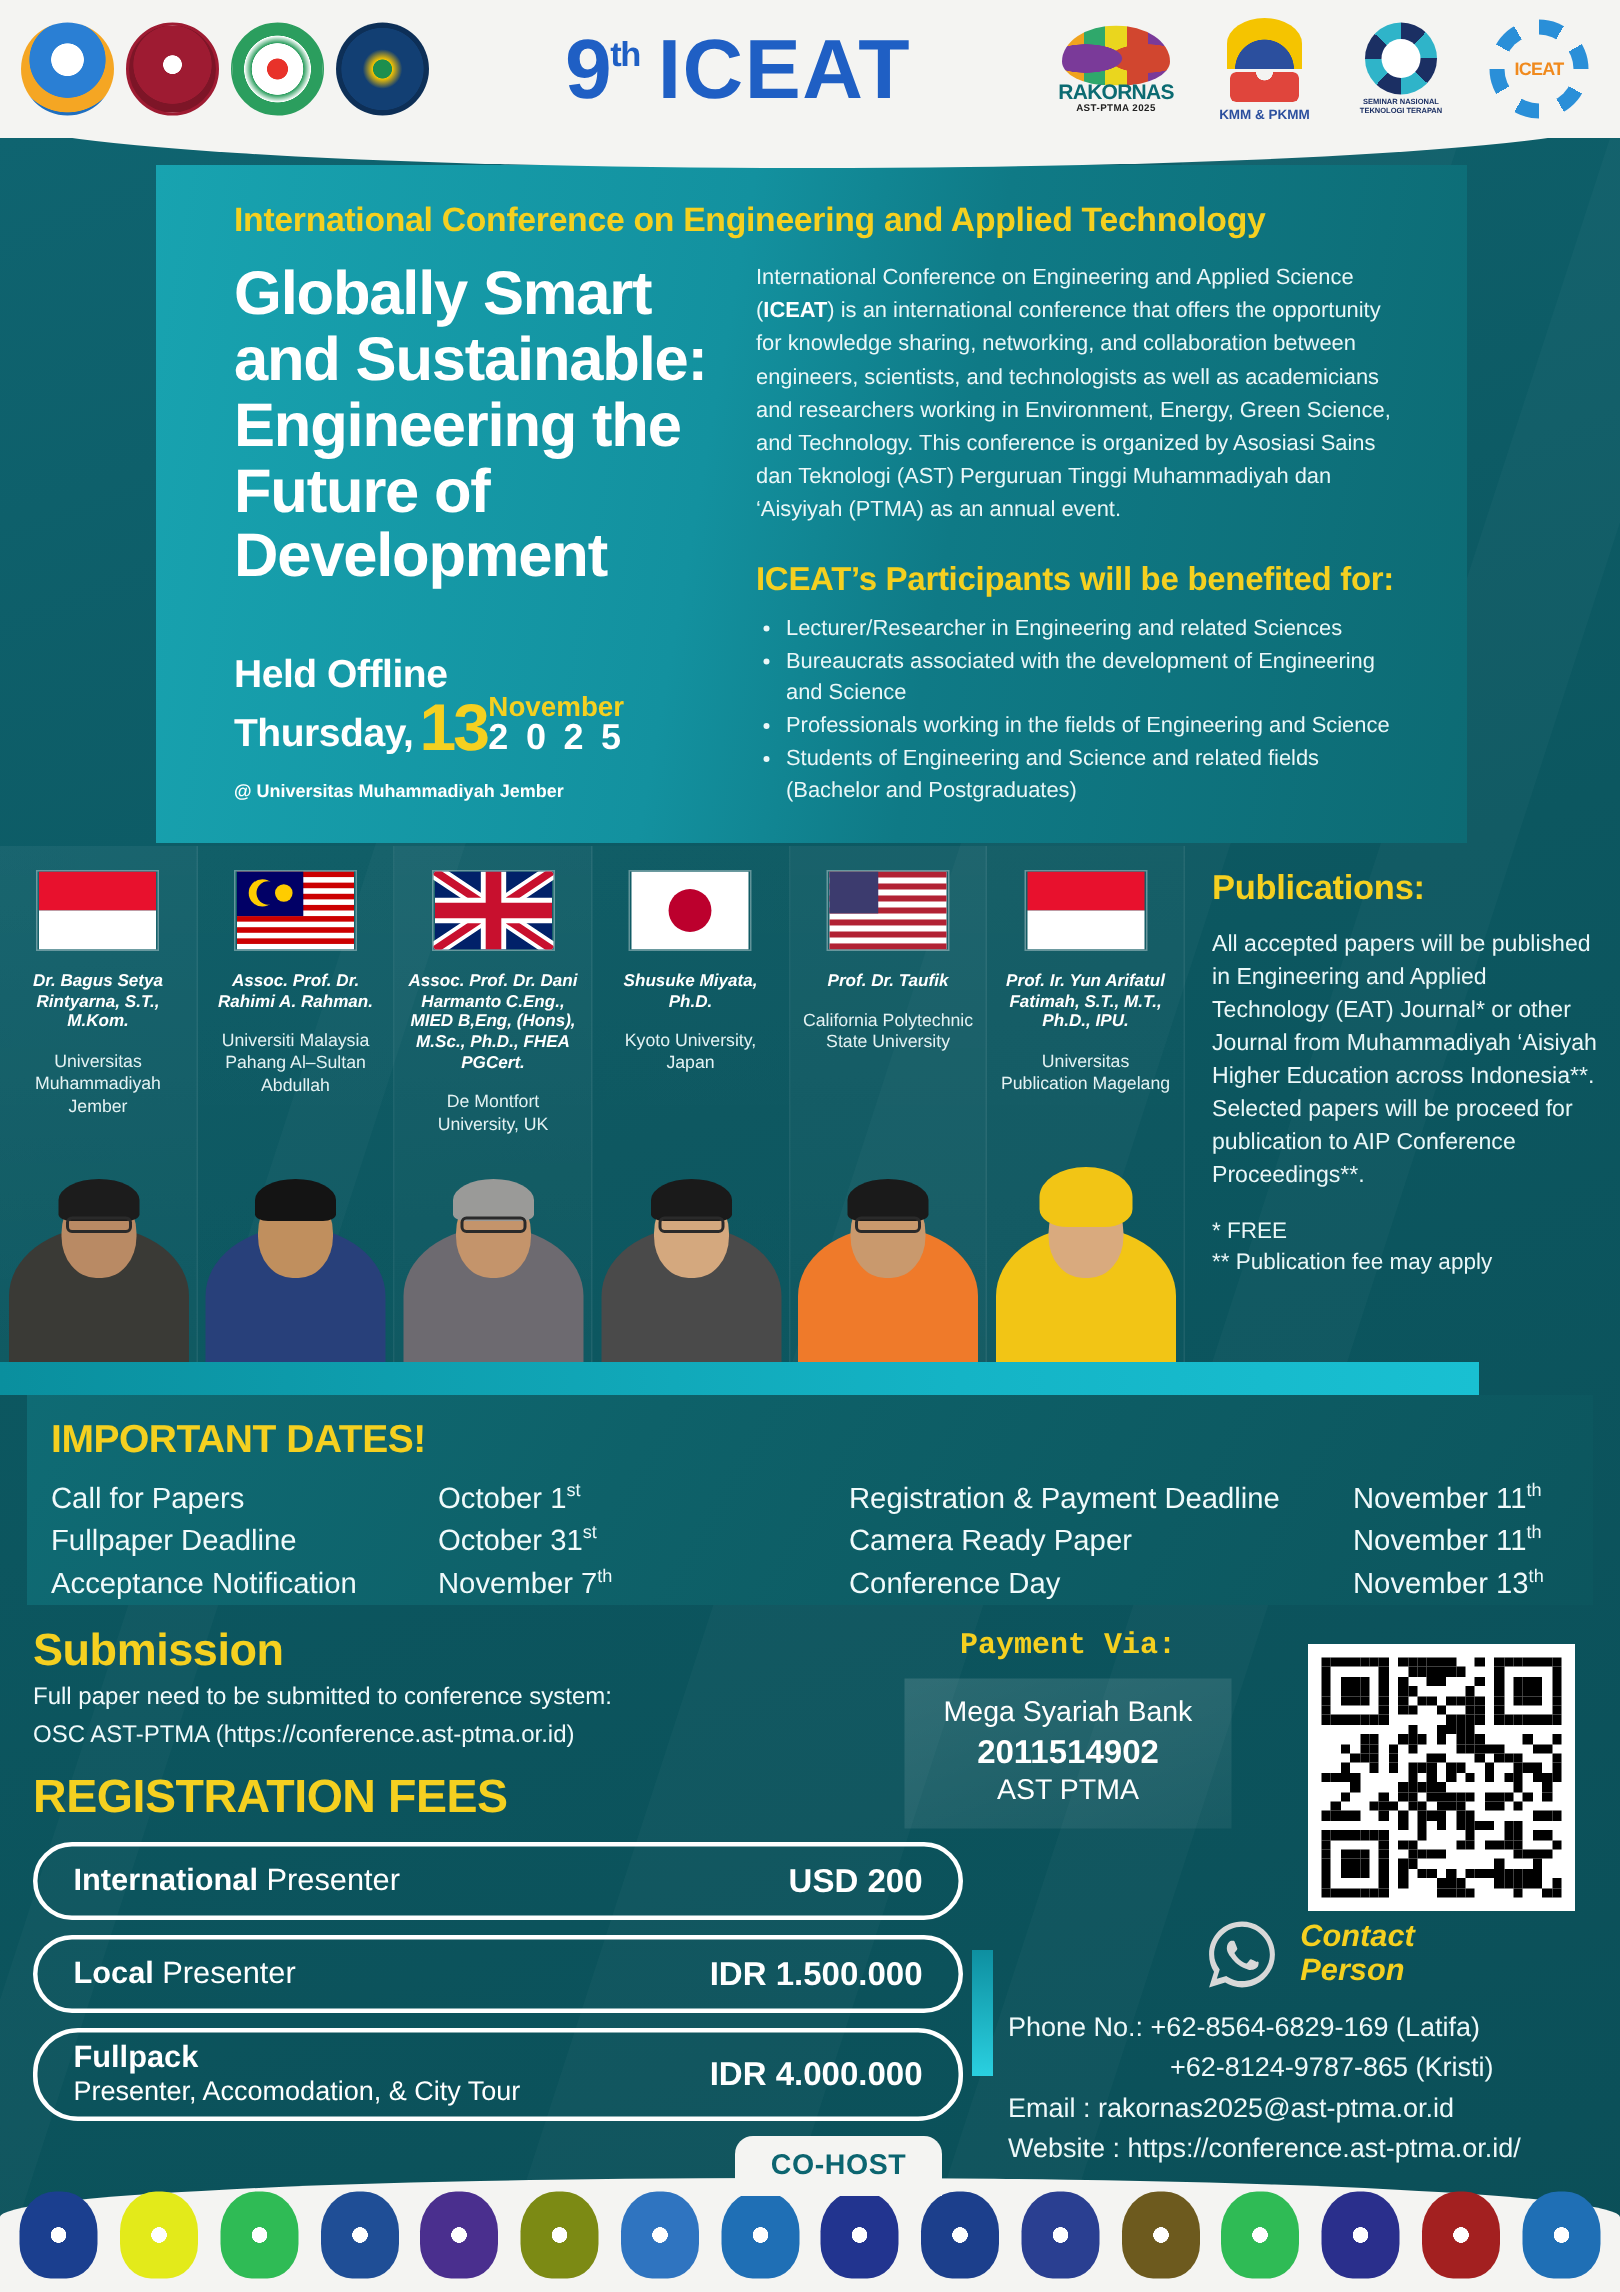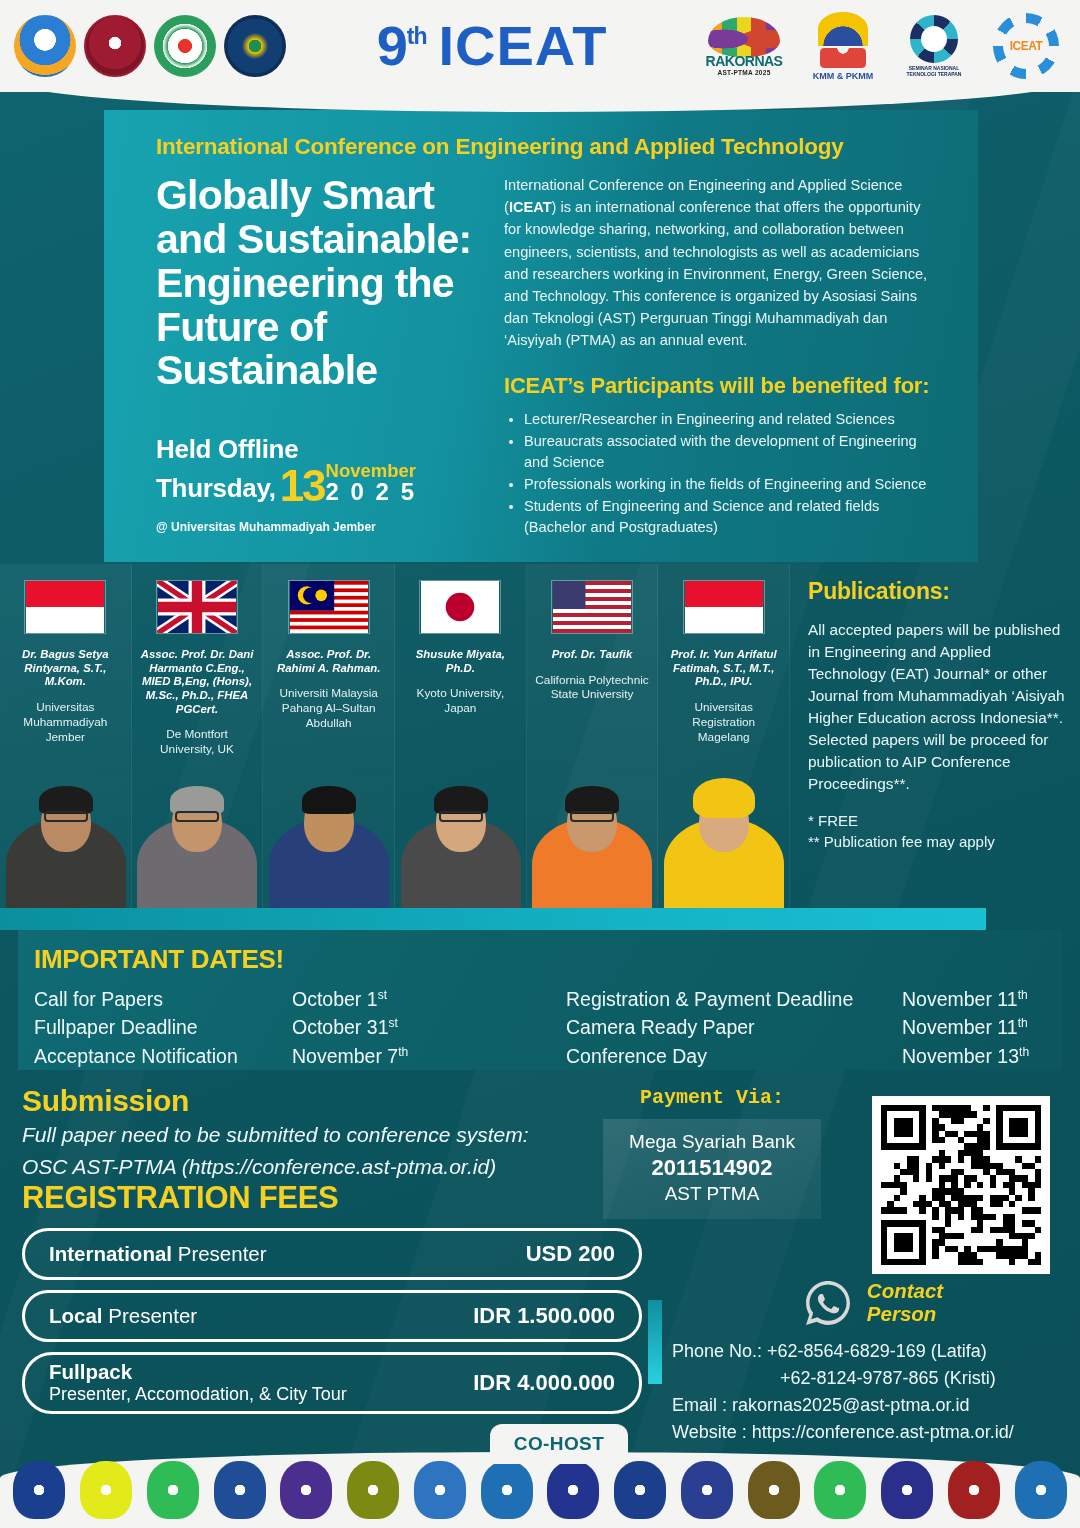--- a/index.html
+++ b/index.html
@@ -195,21 +195,21 @@
   .dcol.right{padding-left:26px;}
   .drow{display:flex;font-size:19.5px;color:#f0fafb;line-height:1.45;}
   .drow .lab{width:258px;}
   .dcol.right .drow .lab{width:336px;}
   .drow .val{}
   sup{font-size:.62em;vertical-align:super;}
 
   
   .submission{position:absolute;top:1084px;left:22px;width:640px;z-index:3;}
   .submission h3{font-size:30px;font-weight:800;color:#f5d020;letter-spacing:-.3px;}
-  .submission p{font-size:21px;color:#f0fafb;line-height:1.38;margin-top:3px;font-style:italic;}
+  .submission p{font-size:16px;color:#f0fafb;line-height:1.38;margin-top:3px;}
   .regfees-h{
     position:absolute;top:1180px;left:22px;font-size:31px;font-weight:900;color:#f5d020;letter-spacing:-.3px;z-index:3;
   }
   .fees{position:absolute;top:1228px;left:22px;width:620px;z-index:3;}
   .fee{
     height:52px;border:3px solid #ffffff;border-radius:30px;
     display:flex;align-items:center;justify-content:space-between;
     padding:0 24px;margin-bottom:10px;color:#fff;
   }
   .fee .name{font-size:20.5px;line-height:1.12;}
@@ -330,21 +330,21 @@
     <div class="hero-title-bar">
       <div class="conf-name">International Conference on Engineering and Applied Technology</div>
     </div>
     <div class="hero-cols">
       <div class="hero-left">
         <h1 class="big-title">
           <span>Globally Smart</span><br>
           <span>and Sustainable:</span><br>
           <span>Engineering the</span><br>
           <span>Future of</span><br>
-          <span>Sustainable</span>
+          <span>Development</span>
         </h1>
         <div class="held">Held Offline</div>
         <div class="datel">
           <span class="thu">Thursday,</span>
           <span class="d13">13</span>
           <span class="stack">
             <span class="mon">November</span>
             <span class="yr">2 0 2 5</span>
           </span>
         </div>
@@ -370,38 +370,20 @@
       <svg class="flag" viewBox="0 0 60 40">
           <rect width="60" height="20" fill="#e8112d"></rect>
           <rect y="20" width="60" height="20" fill="#fff"></rect>
         </svg>
       <div class="spk-name">Dr. Bagus Setya Rintyarna, S.T., M.Kom.</div>
       <div class="spk-aff">Universitas Muhammadiyah Jember</div>
       <div class="spk-photo">
         <div class="body" style="background:#3a3a36"></div>
           <div class="head" style="background:#b98a64"></div>
         <div class="hair" style="background:#1c1c1c"></div>
-          <div class="glasses"></div>
-      </div>
-    </div>
-
-    <div class="spk">
-      <svg class="flag" viewBox="0 0 60 40">
-        <rect width="60" height="40" fill="#012169"></rect>
-        <path d="M0,0 L60,40 M60,0 L0,40" stroke="#fff" stroke-width="8"></path>
-        <path d="M0,0 L60,40 M60,0 L0,40" stroke="#c8102e" stroke-width="4"></path>
-        <path d="M30,0 V40 M0,20 H60" stroke="#fff" stroke-width="13"></path>
-        <path d="M30,0 V40 M0,20 H60" stroke="#c8102e" stroke-width="8"></path>
-      </svg>
-      <div class="spk-name">Assoc. Prof. Dr. Dani Harmanto C.Eng., MIED B,Eng, (Hons), M.Sc., Ph.D., FHEA PGCert.</div>
-      <div class="spk-aff">De Montfort University, UK</div>
-      <div class="spk-photo">
-        <div class="body" style="background:#6d6a70"></div>
-          <div class="head" style="background:#c4946b"></div>
-        <div class="hair" style="background:#9a9a98"></div>
           <div class="glasses"></div>
       </div>
     </div>
 
     <div class="spk">
       <svg class="flag" viewBox="0 0 60 40">
         <rect width="60" height="40" fill="#fff"></rect>
         <g fill="#cc0001">
             <rect y="0" width="60" height="2.86"></rect>
             <rect y="5.71" width="60" height="2.86"></rect>
@@ -420,20 +402,38 @@
       <div class="spk-aff">Universiti Malaysia Pahang Al–Sultan Abdullah</div>
       <div class="spk-photo">
         <div class="body" style="background:#28407a"></div>
           <div class="head" style="background:#c08f5e"></div>
         <div class="hair" style="background:#141414"></div>
       </div>
     </div>
 
     <div class="spk">
       <svg class="flag" viewBox="0 0 60 40">
+        <rect width="60" height="40" fill="#012169"></rect>
+        <path d="M0,0 L60,40 M60,0 L0,40" stroke="#fff" stroke-width="8"></path>
+        <path d="M0,0 L60,40 M60,0 L0,40" stroke="#c8102e" stroke-width="4"></path>
+        <path d="M30,0 V40 M0,20 H60" stroke="#fff" stroke-width="13"></path>
+        <path d="M30,0 V40 M0,20 H60" stroke="#c8102e" stroke-width="8"></path>
+      </svg>
+      <div class="spk-name">Assoc. Prof. Dr. Dani Harmanto C.Eng., MIED B,Eng, (Hons), M.Sc., Ph.D., FHEA PGCert.</div>
+      <div class="spk-aff">De Montfort University, UK</div>
+      <div class="spk-photo">
+        <div class="body" style="background:#6d6a70"></div>
+          <div class="head" style="background:#c4946b"></div>
+        <div class="hair" style="background:#9a9a98"></div>
+          <div class="glasses"></div>
+      </div>
+    </div>
+
+    <div class="spk">
+      <svg class="flag" viewBox="0 0 60 40">
           <rect width="60" height="40" fill="#fff"></rect>
           <circle cx="30" cy="20" r="11" fill="#bc002d"></circle>
         </svg>
       <div class="spk-name">Shusuke Miyata, Ph.D.</div>
       <div class="spk-aff">Kyoto University, Japan</div>
       <div class="spk-photo">
         <div class="body" style="background:#4a4a4a"></div>
           <div class="head" style="background:#d4a87e"></div>
         <div class="hair" style="background:#1a1a1a"></div>
           <div class="glasses"></div>
@@ -463,21 +463,21 @@
           <div class="glasses"></div>
       </div>
     </div>
 
     <div class="spk">
       <svg class="flag" viewBox="0 0 60 40">
           <rect width="60" height="20" fill="#e8112d"></rect>
           <rect y="20" width="60" height="20" fill="#fff"></rect>
         </svg>
       <div class="spk-name">Prof. Ir. Yun Arifatul Fatimah, S.T., M.T., Ph.D., IPU.</div>
-      <div class="spk-aff">Universitas Registration Magelang</div>
+      <div class="spk-aff">Universitas Publication Magelang</div>
       <div class="spk-photo">
         <div class="body" style="background:#f2c515"></div>
           <div class="head" style="background:#d9aa7e"></div>
         <div class="hair" style="background:#f2c515;width:62px;height:40px;bottom:92px;border-radius:50% 50% 30% 30%"></div>
       </div>
     </div>
   </div>
 
   <div class="pubs">
     <h3>Publications:</h3>

